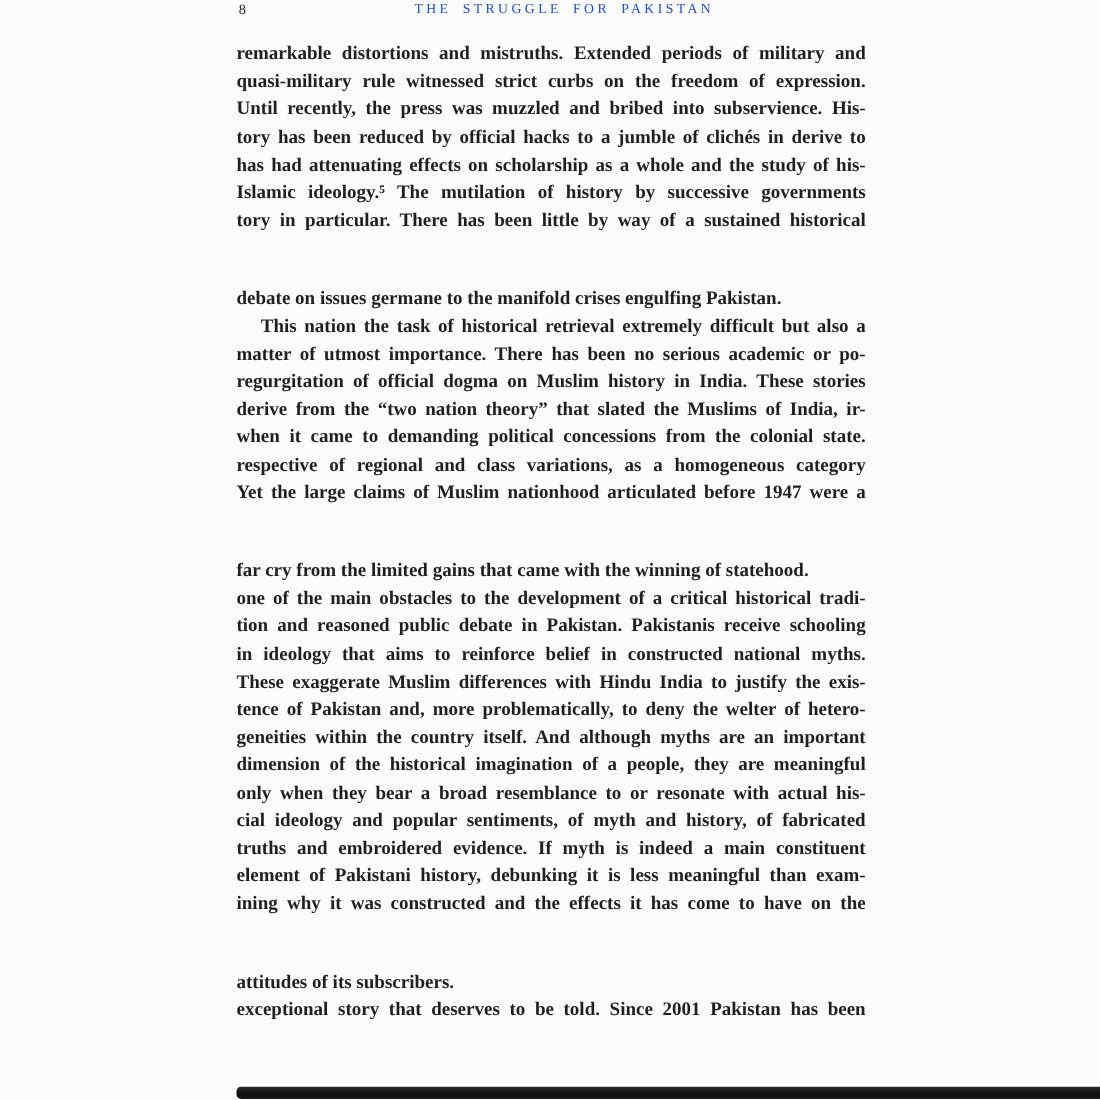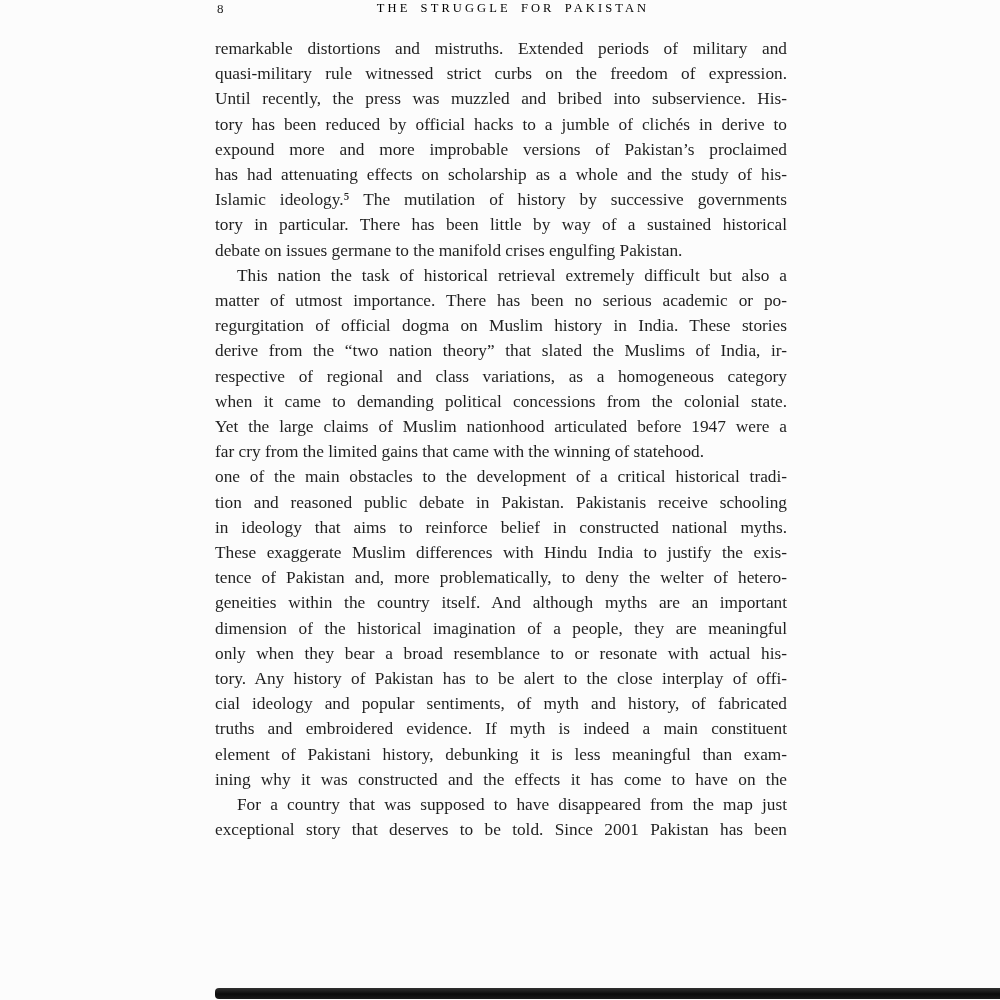--- a/index.html
+++ b/index.html
@@ -25,38 +25,38 @@
     position: absolute; left: 2px; top: 0;
     font-size: 13px;
     color: #222;
   }
   .runtitle {
     position: absolute; left: 0; right: -24px; top: 0;
     text-align: center;
     font-size: 12.5px;
     letter-spacing: 3.1px;
     word-spacing: 4px;
-    color: #000000;
+    color: #1d4ed8;
     white-space: nowrap;
   }
   
   .text-block {
     position: absolute;
     left: 215px; top: 36px;
     width: 572px;
   }
   .line {
     font-size: 17.3px;
     line-height: 25.2px;
     text-align: justify;
     text-align-last: justify;
     white-space: nowrap; 
   }
-  .line.j { white-space: normal; } 
-  .line.last { text-align-last: left; }
+  .line.j { white-space: normal; font-weight: bold; } 
+  .line.last { text-align-last: left; margin-top: 46px; }
   .line.indent { text-indent: 22px; }
   
   .edge-shadow {
     position: absolute;
     left: 215px; top: 988px;
     width: 785px; height: 11px;
     background: linear-gradient(to bottom, #303030, #0c0c0c 55%, #1a1a1a);
     border-radius: 4px 0 0 4px;
   }
 </style>
@@ -69,45 +69,43 @@
     <span class="pagenum">8</span>
     <div class="runtitle">THE STRUGGLE FOR PAKISTAN</div>
   </div>
 
   <div class="text-block">
 
   <div class="line j">remarkable distortions and mistruths. Extended periods of military and</div>
       <div class="line j">quasi-military rule witnessed strict curbs on the freedom of expression.</div>
       <div class="line j">Until recently, the press was muzzled and bribed into subservience. His-</div>
       <div class="line j">tory has been reduced by official hacks to a jumble of clichés in derive to</div>
-      <div class="line j">expound more and more improbable versions of Pakistan’s proclaimed</div>
       <div class="line j">has had attenuating effects on scholarship as a whole and the study of his-</div>
       <div class="line j">Islamic ideology.⁵ The mutilation of history by successive governments</div>
       <div class="line j">tory in particular. There has been little by way of a sustained historical</div>
       <div class="line j last">debate on issues germane to the manifold crises engulfing Pakistan.</div>
       <div class="line j indent">This nation the task of historical retrieval extremely difficult but also a</div>
       <div class="line j">matter of utmost importance. There has been no serious academic or po-</div>
       <div class="line j">regurgitation of official dogma on Muslim history in India. These stories</div>
       <div class="line j">derive from the “two nation theory” that slated the Muslims of India, ir-</div>
+      <div class="line j">when it came to demanding political concessions from the colonial state.</div>
       <div class="line j">respective of regional and class variations, as a homogeneous category</div>
-      <div class="line j">when it came to demanding political concessions from the colonial state.</div>
       <div class="line j">Yet the large claims of Muslim nationhood articulated before 1947 were a</div>
       <div class="line j last">far cry from the limited gains that came with the winning of statehood.</div>
       <div class="line j">one of the main obstacles to the development of a critical historical tradi-</div>
       <div class="line j">tion and reasoned public debate in Pakistan. Pakistanis receive schooling</div>
       <div class="line j">in ideology that aims to reinforce belief in constructed national myths.</div>
       <div class="line j">These exaggerate Muslim differences with Hindu India to justify the exis-</div>
       <div class="line j">tence of Pakistan and, more problematically, to deny the welter of hetero-</div>
       <div class="line j">geneities within the country itself. And although myths are an important</div>
       <div class="line j">dimension of the historical imagination of a people, they are meaningful</div>
       <div class="line j">only when they bear a broad resemblance to or resonate with actual his-</div>
-      <div class="line j">tory. Any history of Pakistan has to be alert to the close interplay of offi-</div>
       <div class="line j">cial ideology and popular sentiments, of myth and history, of fabricated</div>
       <div class="line j">truths and embroidered evidence. If myth is indeed a main constituent</div>
       <div class="line j">element of Pakistani history, debunking it is less meaningful than exam-</div>
       <div class="line j">ining why it was constructed and the effects it has come to have on the</div>
-      <div class="line j indent">For a country that was supposed to have disappeared from the map just</div>
+      <div class="line j last">attitudes of its subscribers.</div>
       <div class="line j">exceptional story that deserves to be told. Since 2001 Pakistan has been</div>
     </div>
 
   <div class="edge-shadow"></div>
 
 </div>
 
 </body></html>

